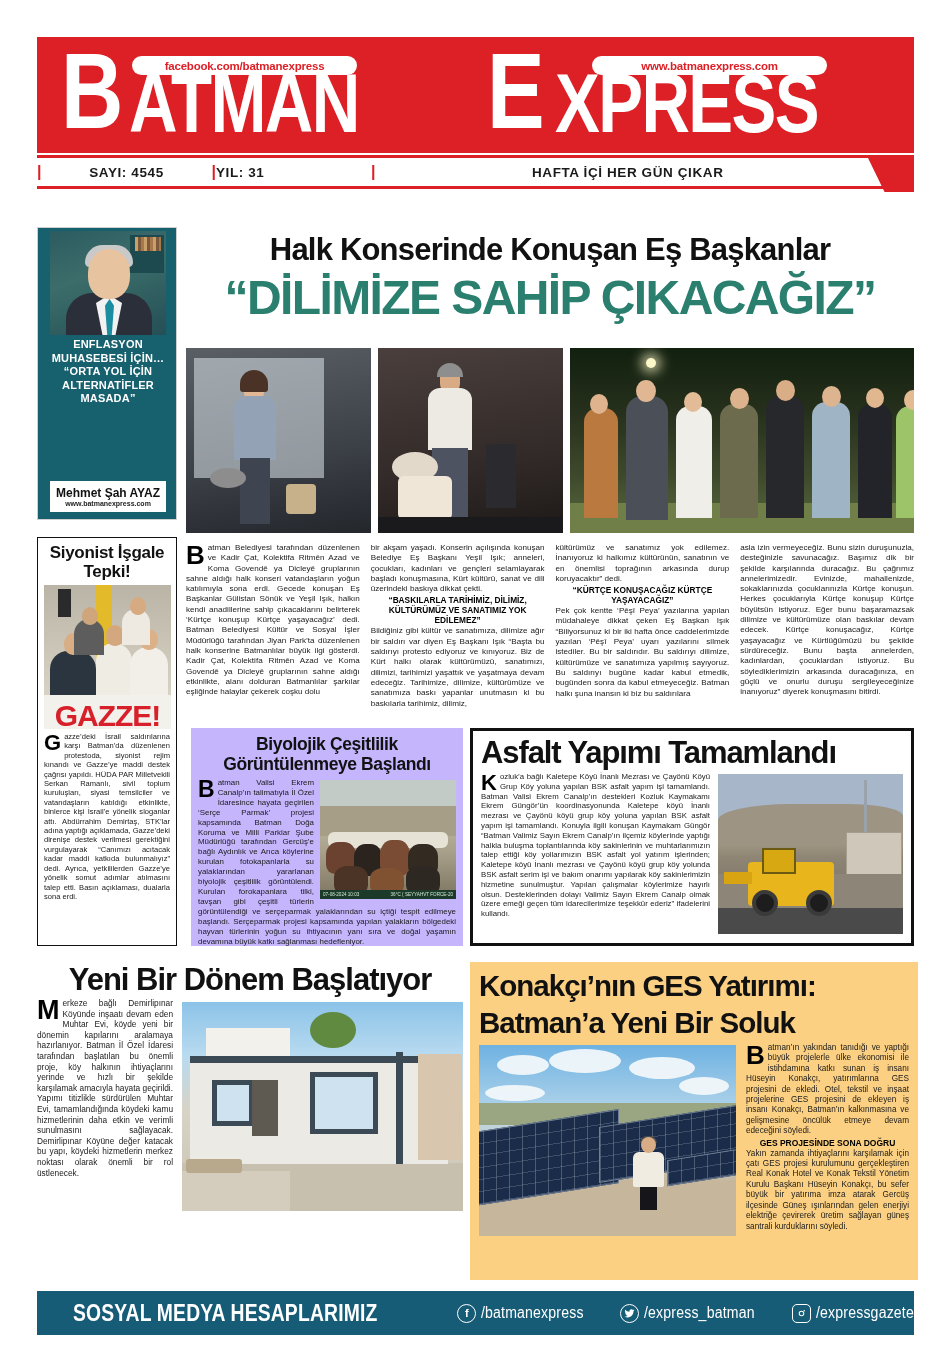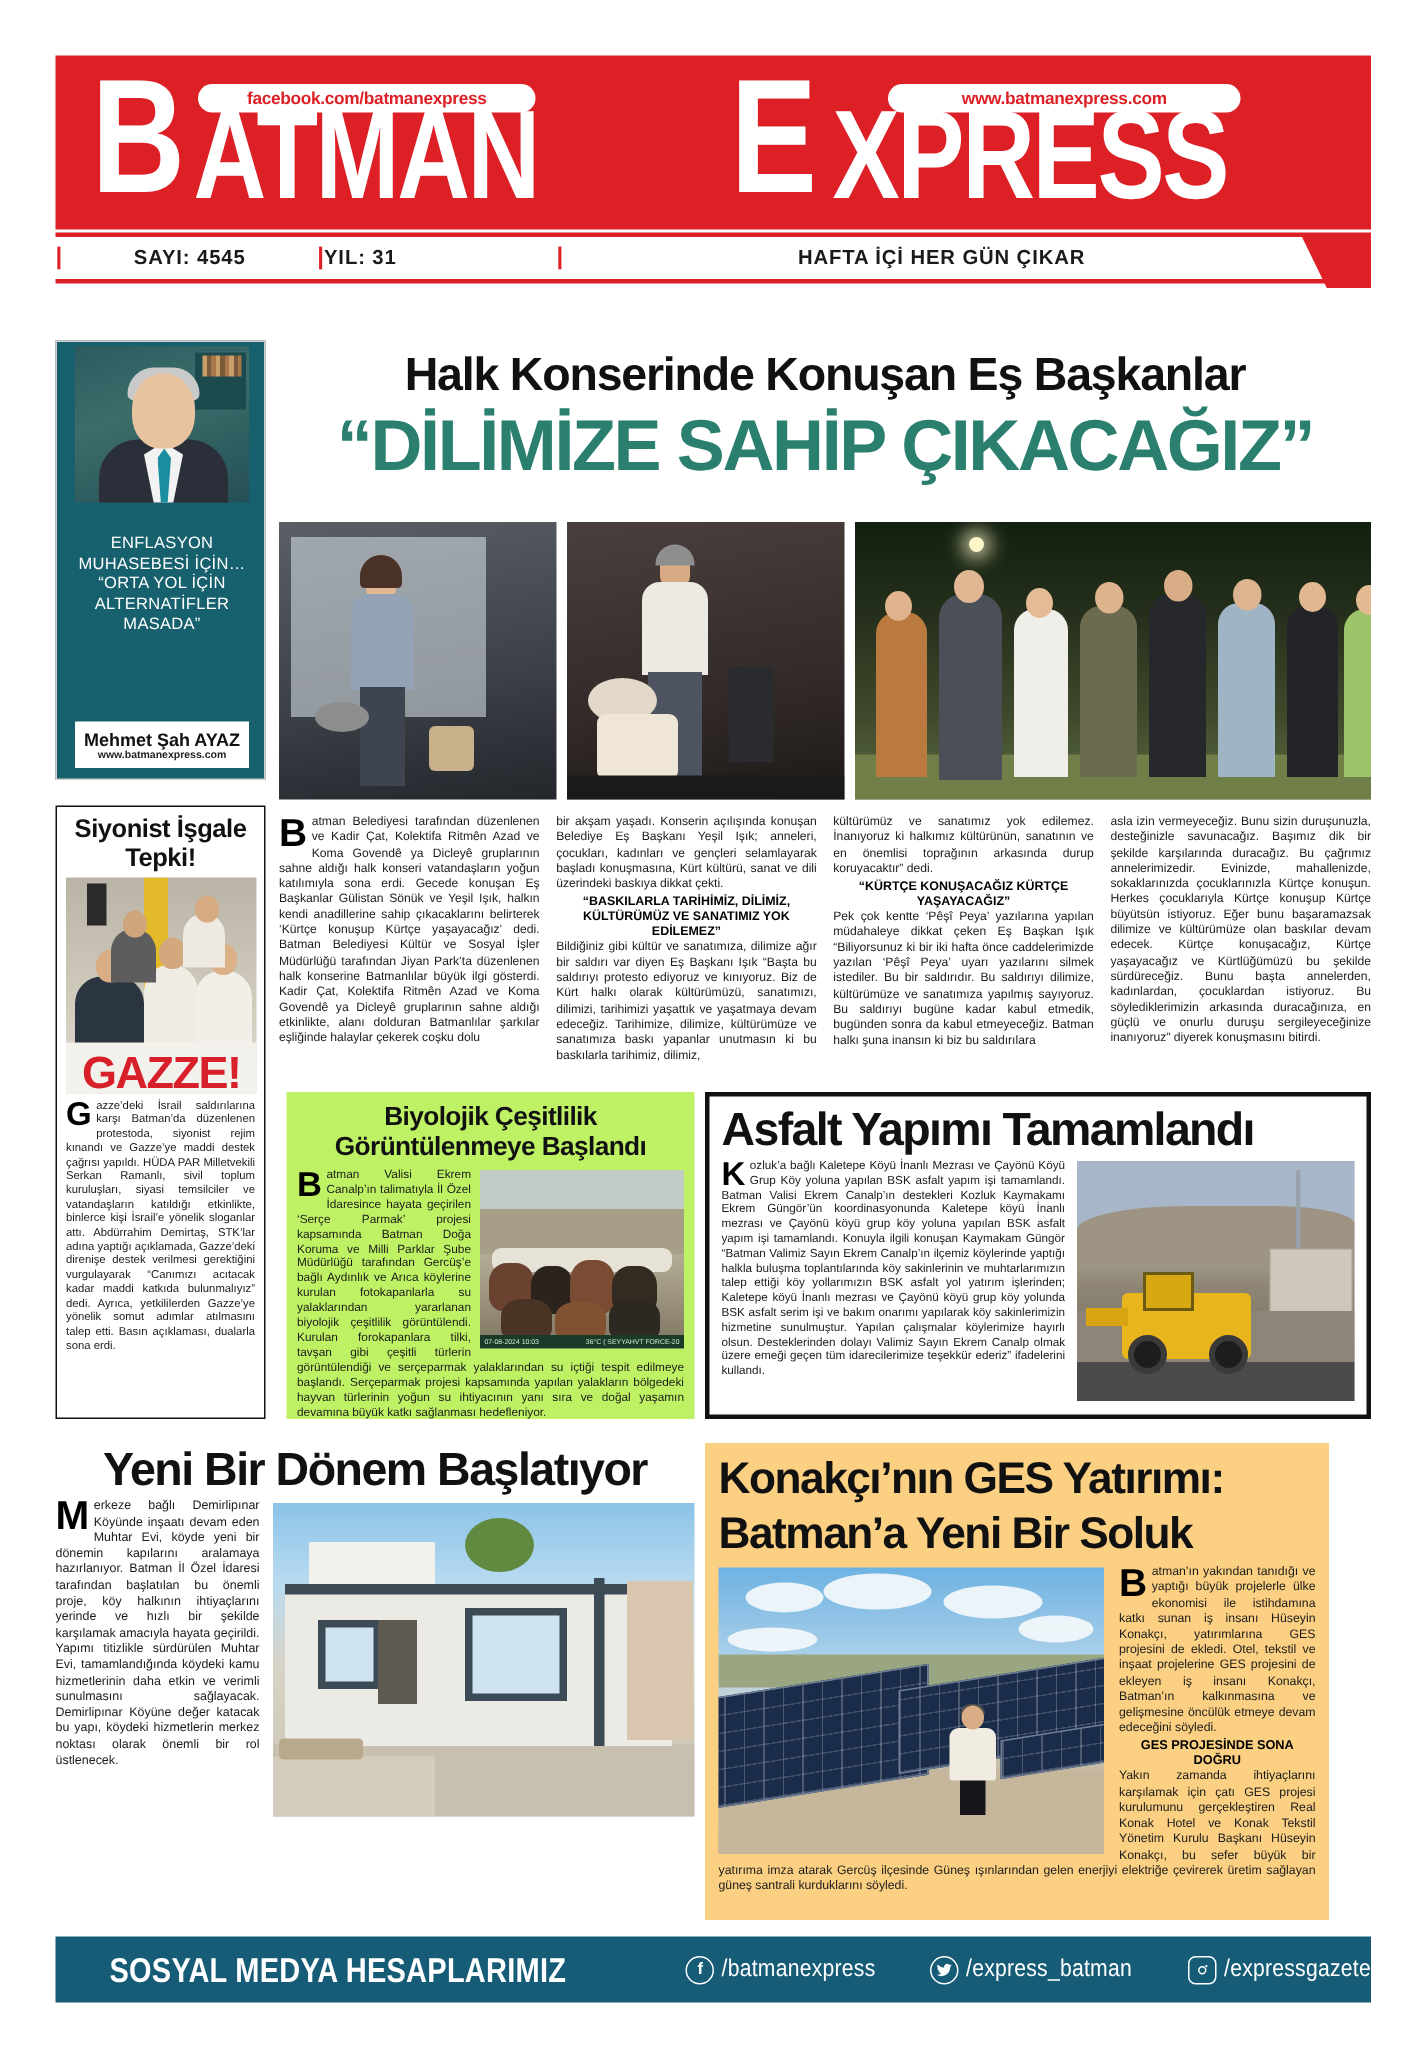--- a/index.html
+++ b/index.html
@@ -94,22 +94,22 @@
   .ph-shirt{ position:absolute; left:46px; top:64px; width:26px; height:44px;
     background:#f2f2f2; clip-path: polygon(50% 0,100% 18%,72% 100%,28% 100%,0 18%); }
   .ph-tie  { position:absolute; left:55px; top:68px; width:9px; height:40px;
     background:#1b8da0; clip-path: polygon(50% 0,100% 16%,72% 100%,28% 100%,0 16%); }
   .ph-shelf{ position:absolute; right:2px; top:2px; width:34px; height:40px;
     background:#1d4a4f; border-top:2px solid #39666a; }
   .ph-books{ position:absolute; right:5px; top:6px; width:26px; height:14px;
     background: repeating-linear-gradient(90deg,#caa06a 0 3px,#7a5a3a 3px 6px,#a8784a 6px 9px); }
 
   .columnist .kicker {
-    position: absolute; left: 6px; top: 128px; width: 128px;
-    color: #fff; font-weight: normal; font-size: 11px; line-height: 13.5px;
+    position: absolute; left: 6px; top: 110px; width: 128px;
+    color: #fff; font-weight: bold; font-size: 11px; line-height: 13.5px;
     text-align: center; letter-spacing: 0.2px;
   }
   .columnist .blurb {
     position: absolute; left: 9px; top: 196px; width: 122px;
     color: #e9f3f5; font-size: 7.4px; line-height: 9.5px; text-align: justify;
   }
   .columnist .blurb .arrows { color:#9fd7e2; font-weight:bold; }
   .columnist .byline {
     position: absolute; left: 12px; bottom: 7px; width: 116px; height: 31px;
     background: #fff; display: flex; flex-direction: column;
@@ -163,21 +163,21 @@
 
   .lead-body {
     position: absolute; left: 186px; top: 543px; width: 728px; height: 168px;
     display: flex; gap: 11px;
   }
   .lead-body .col { width: 178px; }
 
   
   .bio {
     position: absolute; left: 191px; top: 728px; width: 272px; height: 218px;
-    background: #bef264; padding: 6px 7px;
+    background: #c4b5fd; padding: 6px 7px;
   }
   .bio h2 {
     font-size: 17.5px; line-height: 20px; font-weight: bold; text-align: center;
     color: #111; letter-spacing: -0.4px; margin-bottom: 4px;
   }
   .bio .wrapimg {
     float: right; width: 136px; height: 119px; margin: 2px 0 3px 6px;
     background: linear-gradient(180deg,#cdd6cf 0%,#b9b29a 38%,#a8a08a 60%,#7d7460 100%);
     position: relative; overflow: hidden;
   }
@@ -226,21 +226,21 @@
     background:#eceae4; border-top:7px solid #3c4a55; }
   .hz-win { position:absolute; background:#cfe2ef; border:5px solid #3c4a55; }
   .hz-door{ position:absolute; left:70px; top:78px; width:26px; height:56px; background:#5e5a52; }
   .hz-pipe{ position:absolute; left:214px; top:50px; width:7px; height:112px; background:#3c4a55; }
   .hz-grnd{ position:absolute; left:0; bottom:0; width:281px; height:48px; background:#c7c0af; }
   .hz-roof2{ position:absolute; left:24px; top:26px; width:84px; height:30px; background:#f2f1ec; }
   .muhtar .body-txt { font-size: 8.3px; line-height: 10.6px; }
 
   
   .ges {
-    position: absolute; left: 470px; top: 962px; width: 416px; height: 318px;
+    position: absolute; left: 470px; top: 962px; width: 448px; height: 318px;
     background: #fbd083; padding: 7px 9px;
   }
   .ges h2 {
     font-size: 29.5px; font-weight: bold; color: #111; letter-spacing: -1px;
     line-height: 33px; margin-bottom: 4px;
   }
   .ges .wrapimg {
     float: left; width: 257px; height: 191px; margin: 2px 10px 0 0;
     background: linear-gradient(180deg,#6eb2e2 0%,#a8cfe9 30%,#cfd6cf 52%,#c2b49a 75%,#b3a68e 100%);
     position: relative; overflow: hidden;

